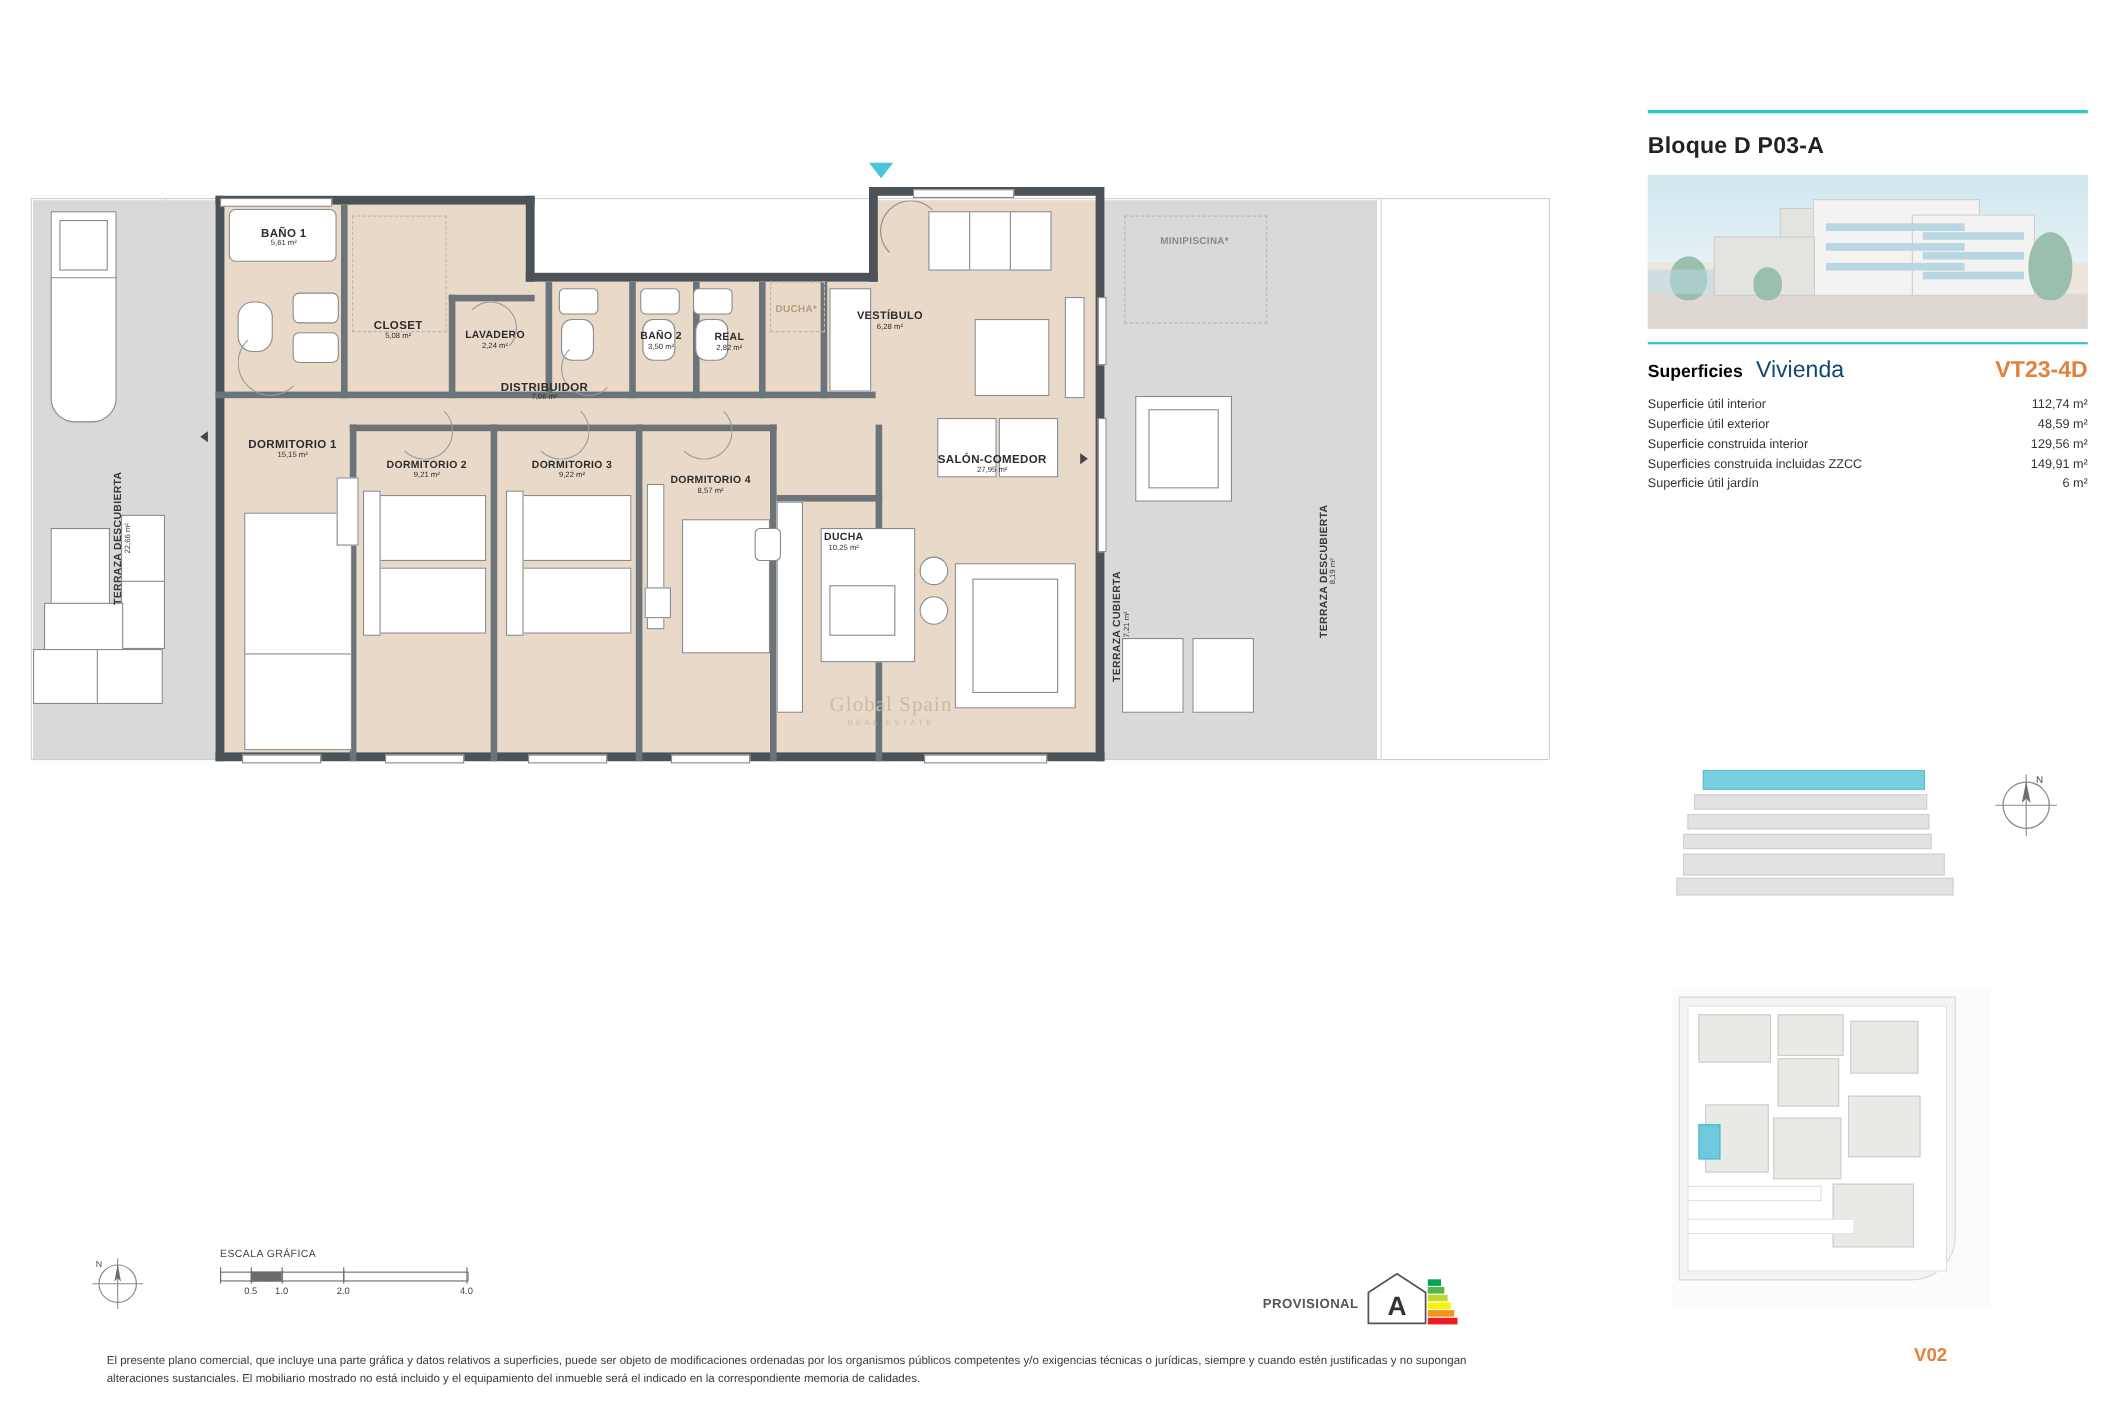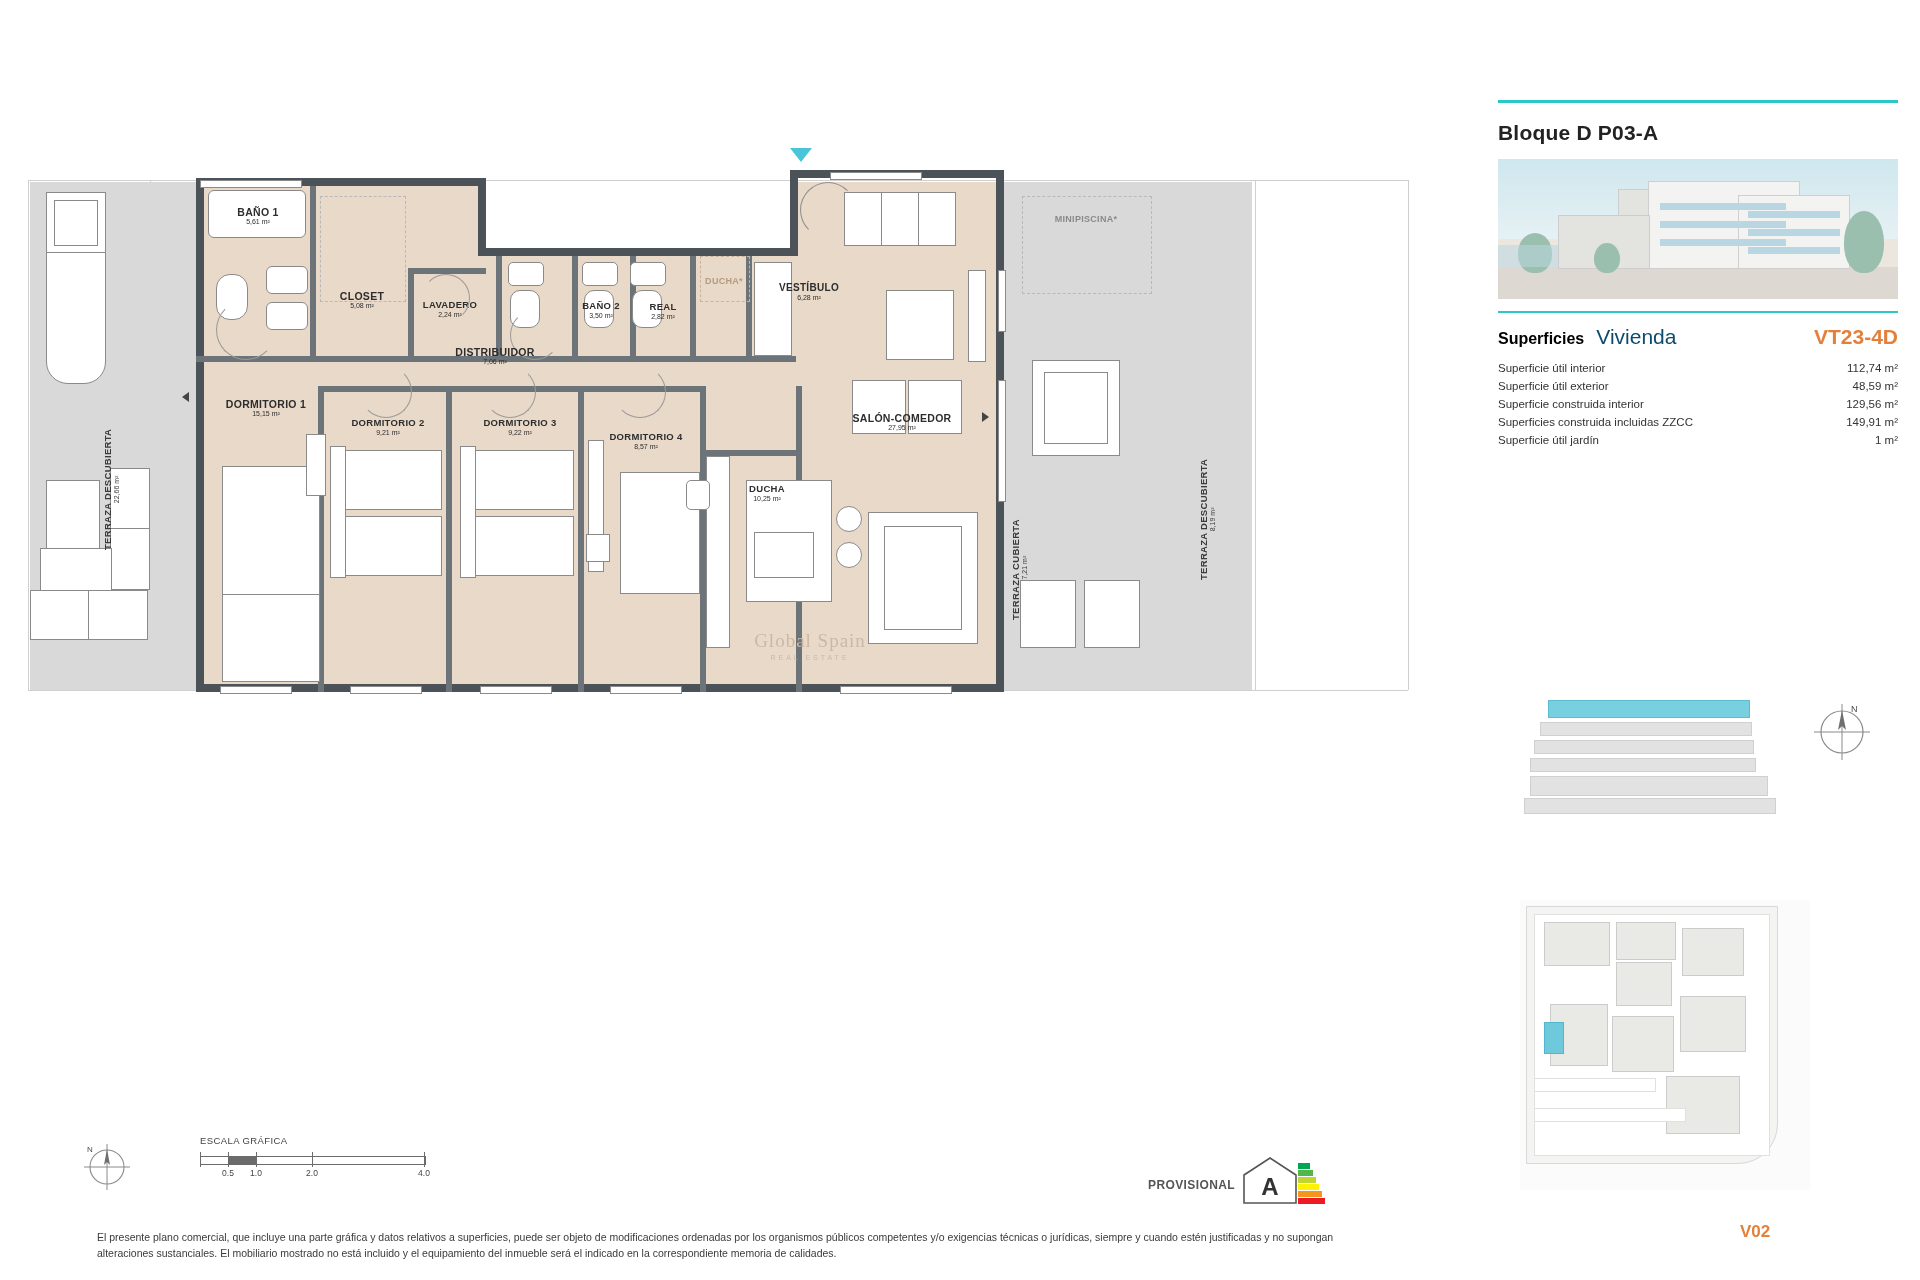--- a/index.html
+++ b/index.html
@@ -351,21 +351,21 @@
       <div class="row">
         <div class="k">Superficie construida interior</div>
         <div class="v">129,56 m²</div>
       </div>
       <div class="row">
         <div class="k">Superficies construida incluidas ZZCC</div>
         <div class="v">149,91 m²</div>
       </div>
       <div class="row">
         <div class="k">Superficie útil jardín</div>
-        <div class="v">1 m²</div>
+        <div class="v">6 m²</div>
       </div>
     </div>
   </div>
 
   <div class="section">
     <div class="s-band hl" style="left:18px;top:0px;width:200px;height:16px;"></div>
     <div class="s-band" style="left:10px;top:22px;width:210px;height:12px;"></div>
     <div class="s-band" style="left:4px;top:40px;width:218px;height:12px;"></div>
     <div class="s-band" style="left:0px;top:58px;width:224px;height:12px;"></div>
     <div class="s-band" style="left:0px;top:76px;width:236px;height:18px;"></div>

